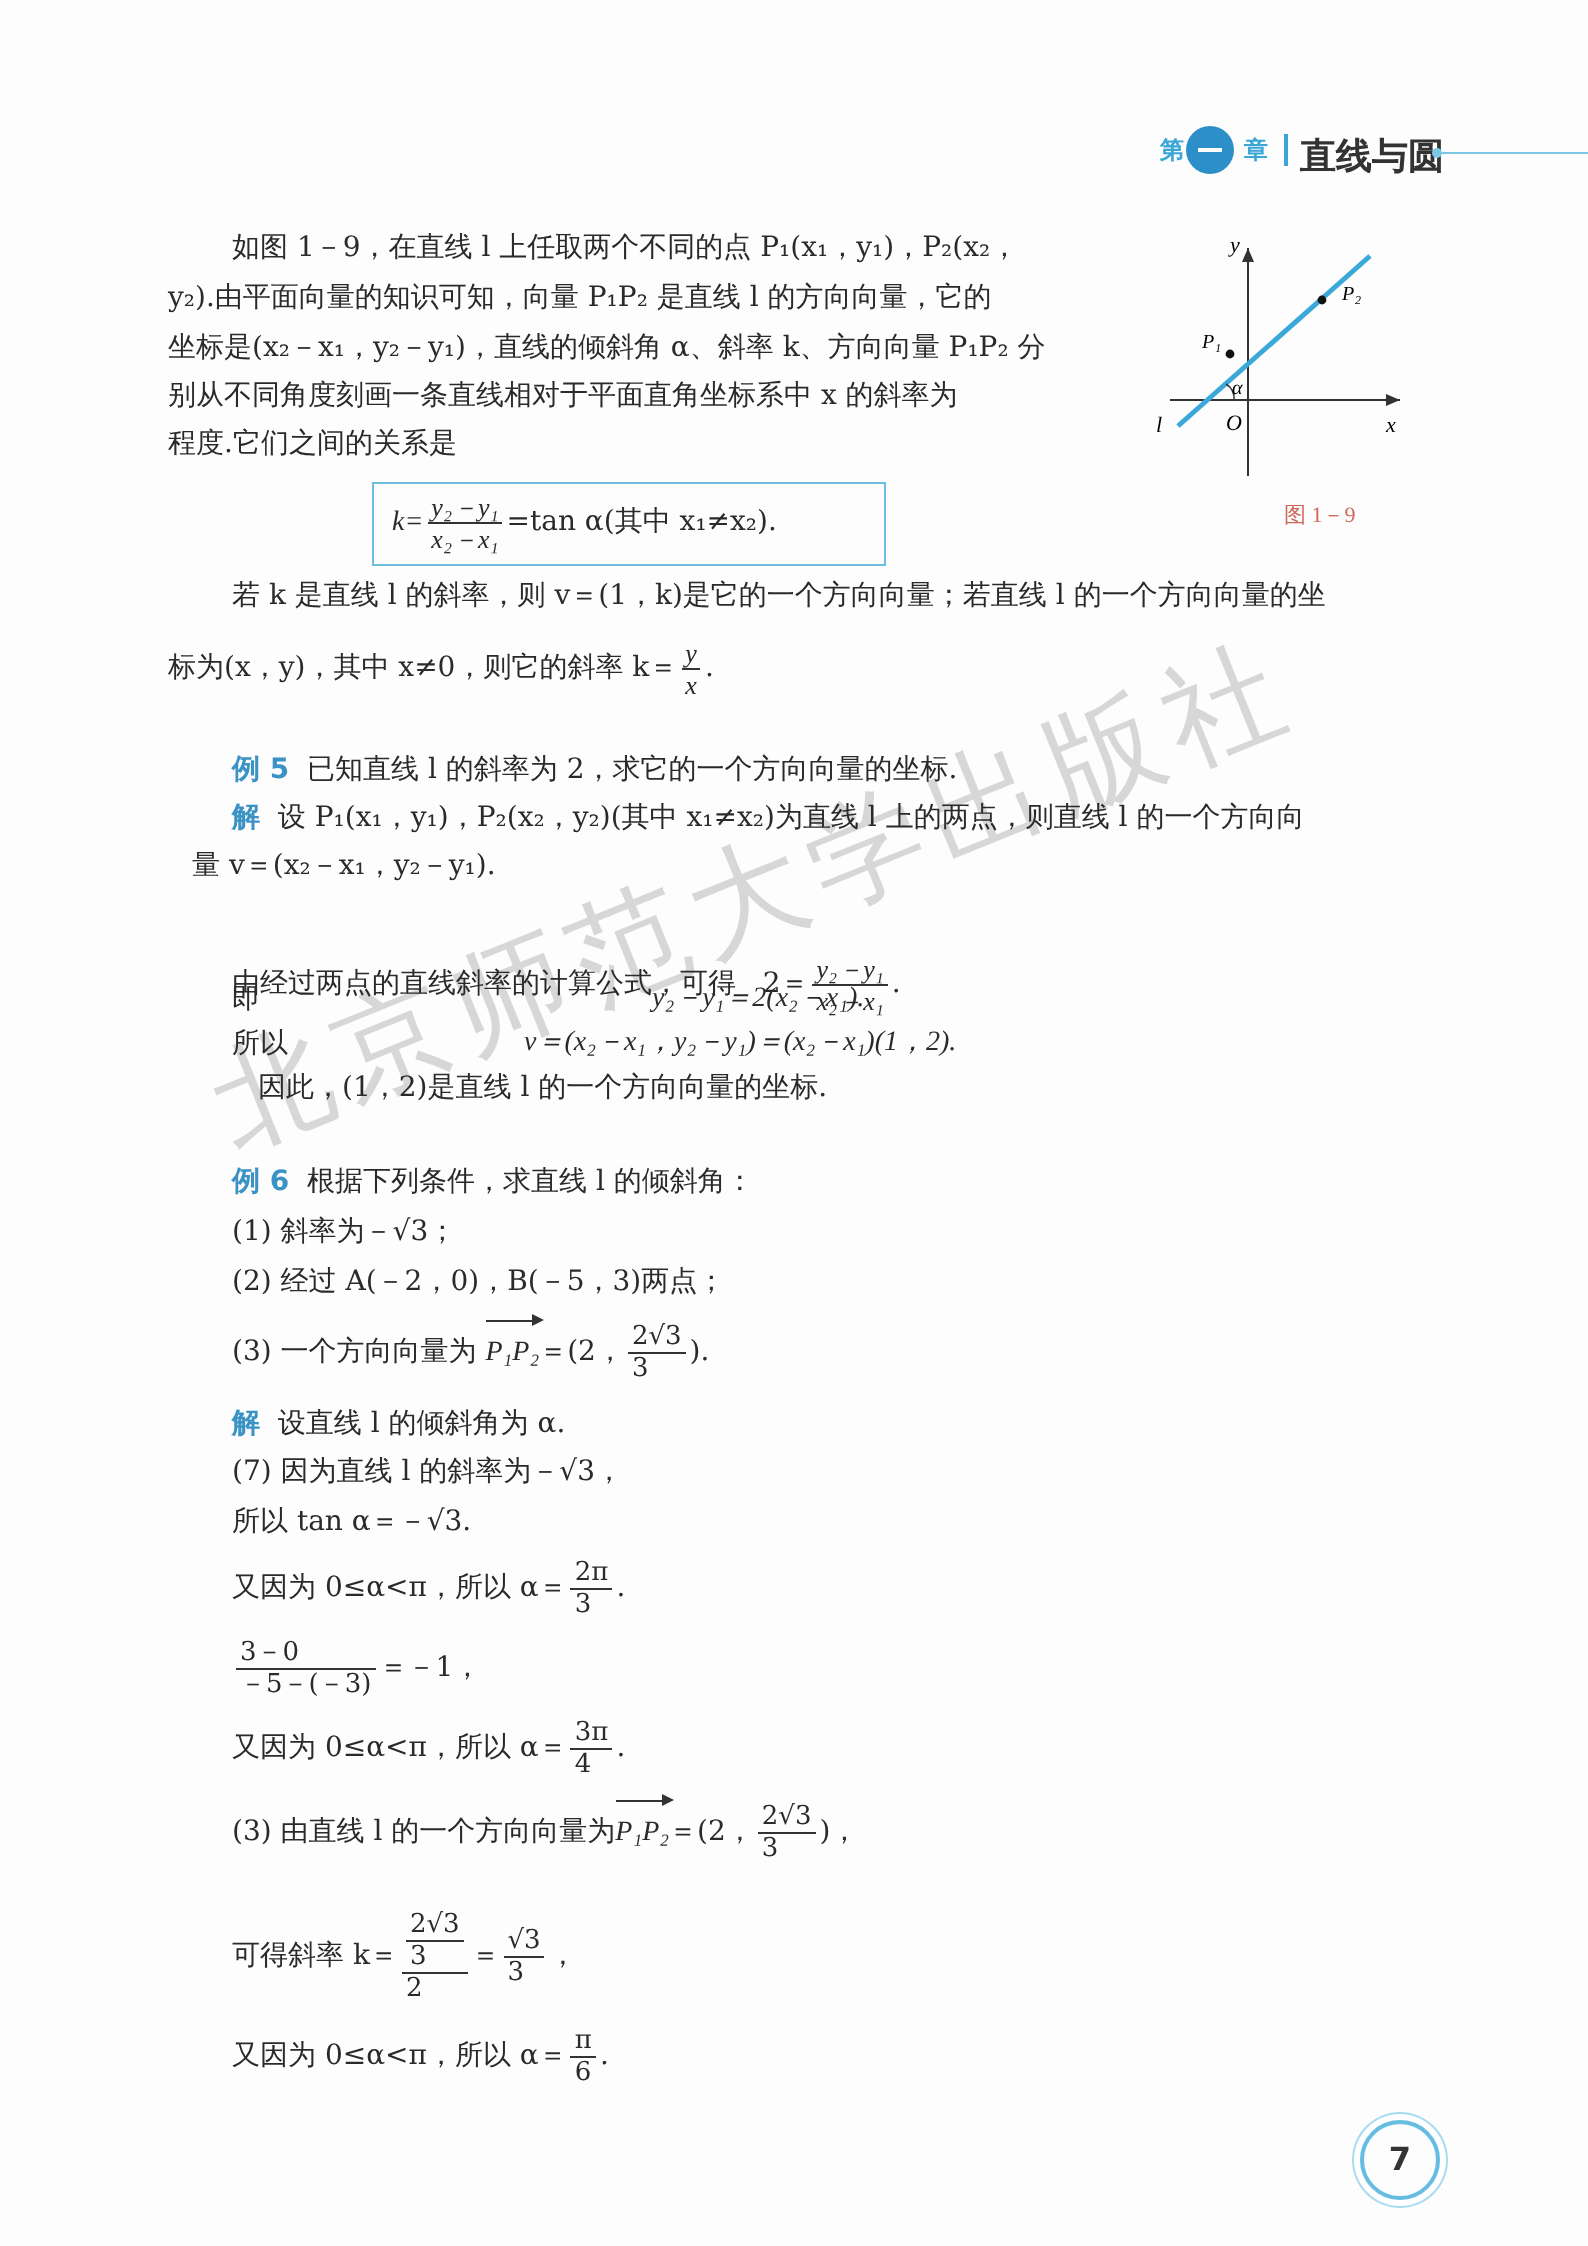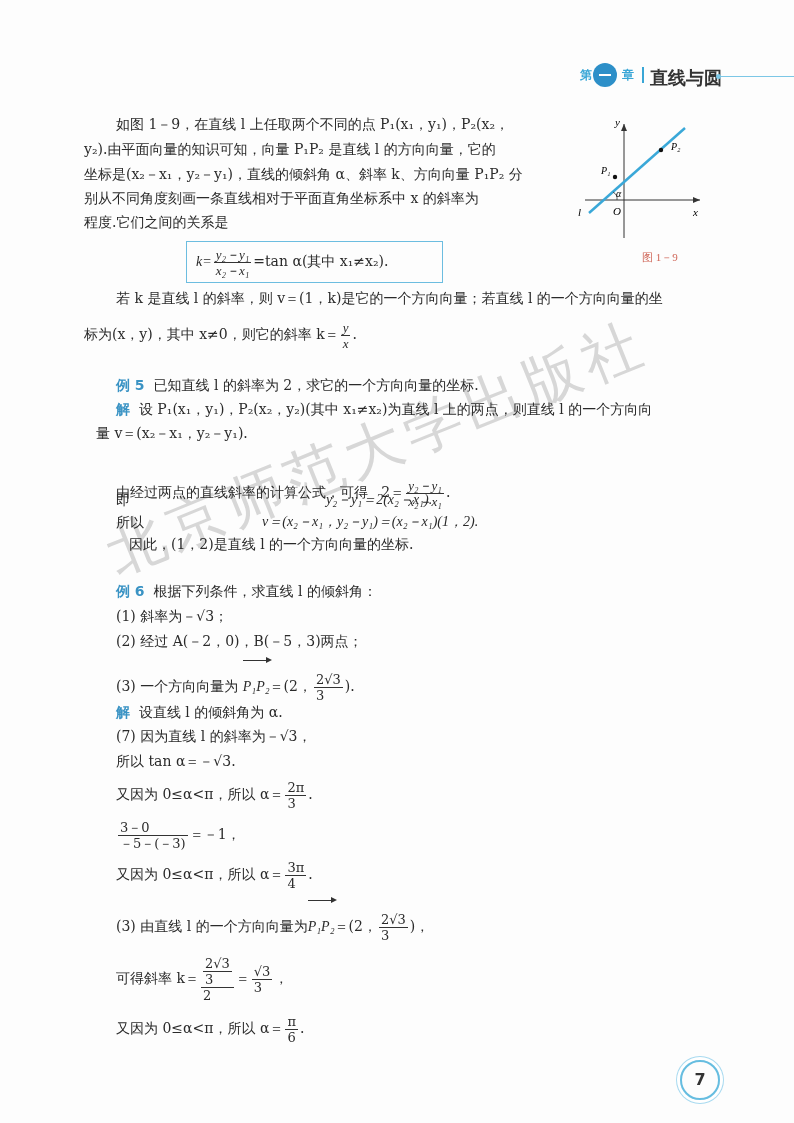--- a/index.html
+++ b/index.html
@@ -4,21 +4,21 @@
 <style>
   html, body { margin:0; padding:0; }
   body { width:794px; height:1123px; background:#fdfdfd; position:relative; overflow:hidden;
          font-family:"DejaVu Serif","Liberation Serif",serif; color:#2a2a2a; }
   .abs { position:absolute; }
   .t { position:absolute; font-size:14px; line-height:18px; white-space:nowrap; }
   .i { font-style:italic; font-family:"Liberation Serif","DejaVu Serif",serif; }
   .frac { display:inline-block; vertical-align:middle; margin:0 2px; font-size:13px; line-height:15px; }
   .frac > span { display:block; padding:0 2px; }
   .frac > span.num { border-bottom:1px solid #333; }
-  .vec { display:inline-block; position:relative; border-top:1px solid #333; padding-top:10px; }
+  .vec { display:inline-block; position:relative; border-top:1px solid #333; padding-top:0; }
   .vec::after { content:""; position:absolute; right:-2px; top:-4px; border-left:6px solid #333; border-top:3px solid transparent; border-bottom:3px solid transparent; }
   .blue-label { color:#3a93c4; font-weight:bold; font-family:"DejaVu Sans","Liberation Sans",sans-serif; }
   .header { position:absolute; left:580px; top:63px; width:214px; height:24px; }
   .hdr-ch { position:absolute; font-size:12px; font-family:"DejaVu Sans",sans-serif; color:#39a6d6; font-weight:bold; top:4px; }
   .hdr-circle { position:absolute; left:13px; top:0; width:24px; height:24px; border-radius:50%; background:#2d8fc8; }
   .hdr-circle::after { content:""; position:absolute; left:6px; top:11px; width:12px; height:2px; background:#fff; }
   .hdr-title { position:absolute; left:70px; top:3px; font-size:18px; font-weight:bold; font-family:"DejaVu Sans",sans-serif; color:#333; }
   .hdr-bar { position:absolute; left:62px; top:4px; width:2px; height:16px; background:#39a6d6; }
   .hdr-line { position:absolute; left:140px; top:13px; width:74px; height:1px; background:#7cc7e6; }
   .hdr-dot { position:absolute; left:136px; top:11px; width:5px; height:5px; border-radius:50%; background:#7cc7e6; }

